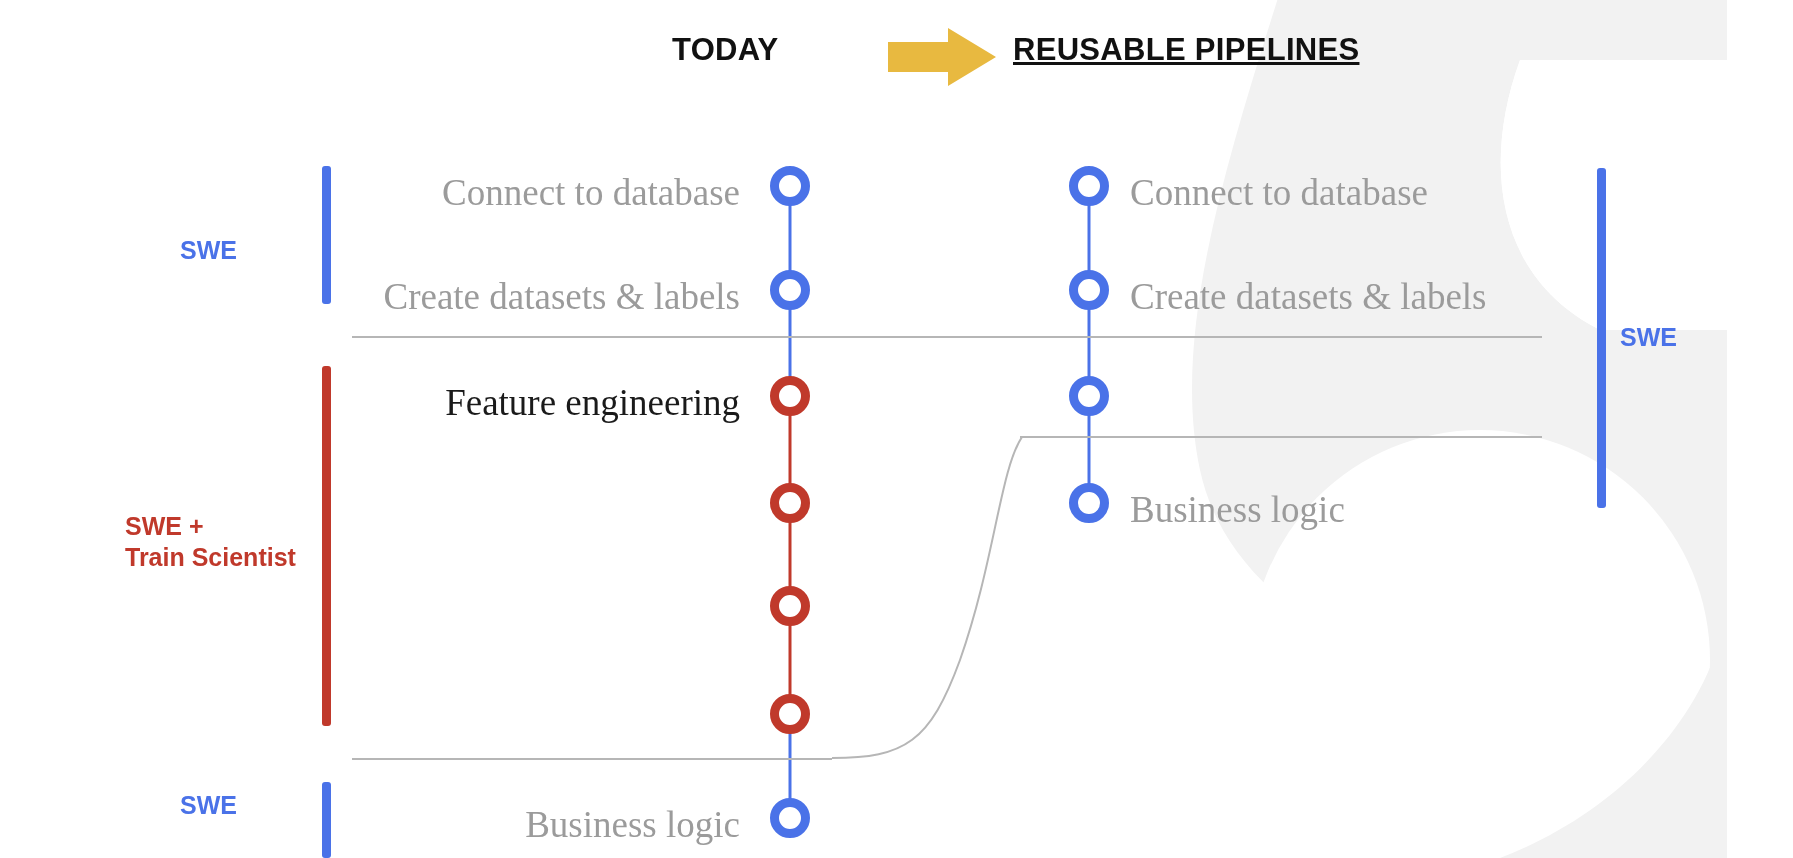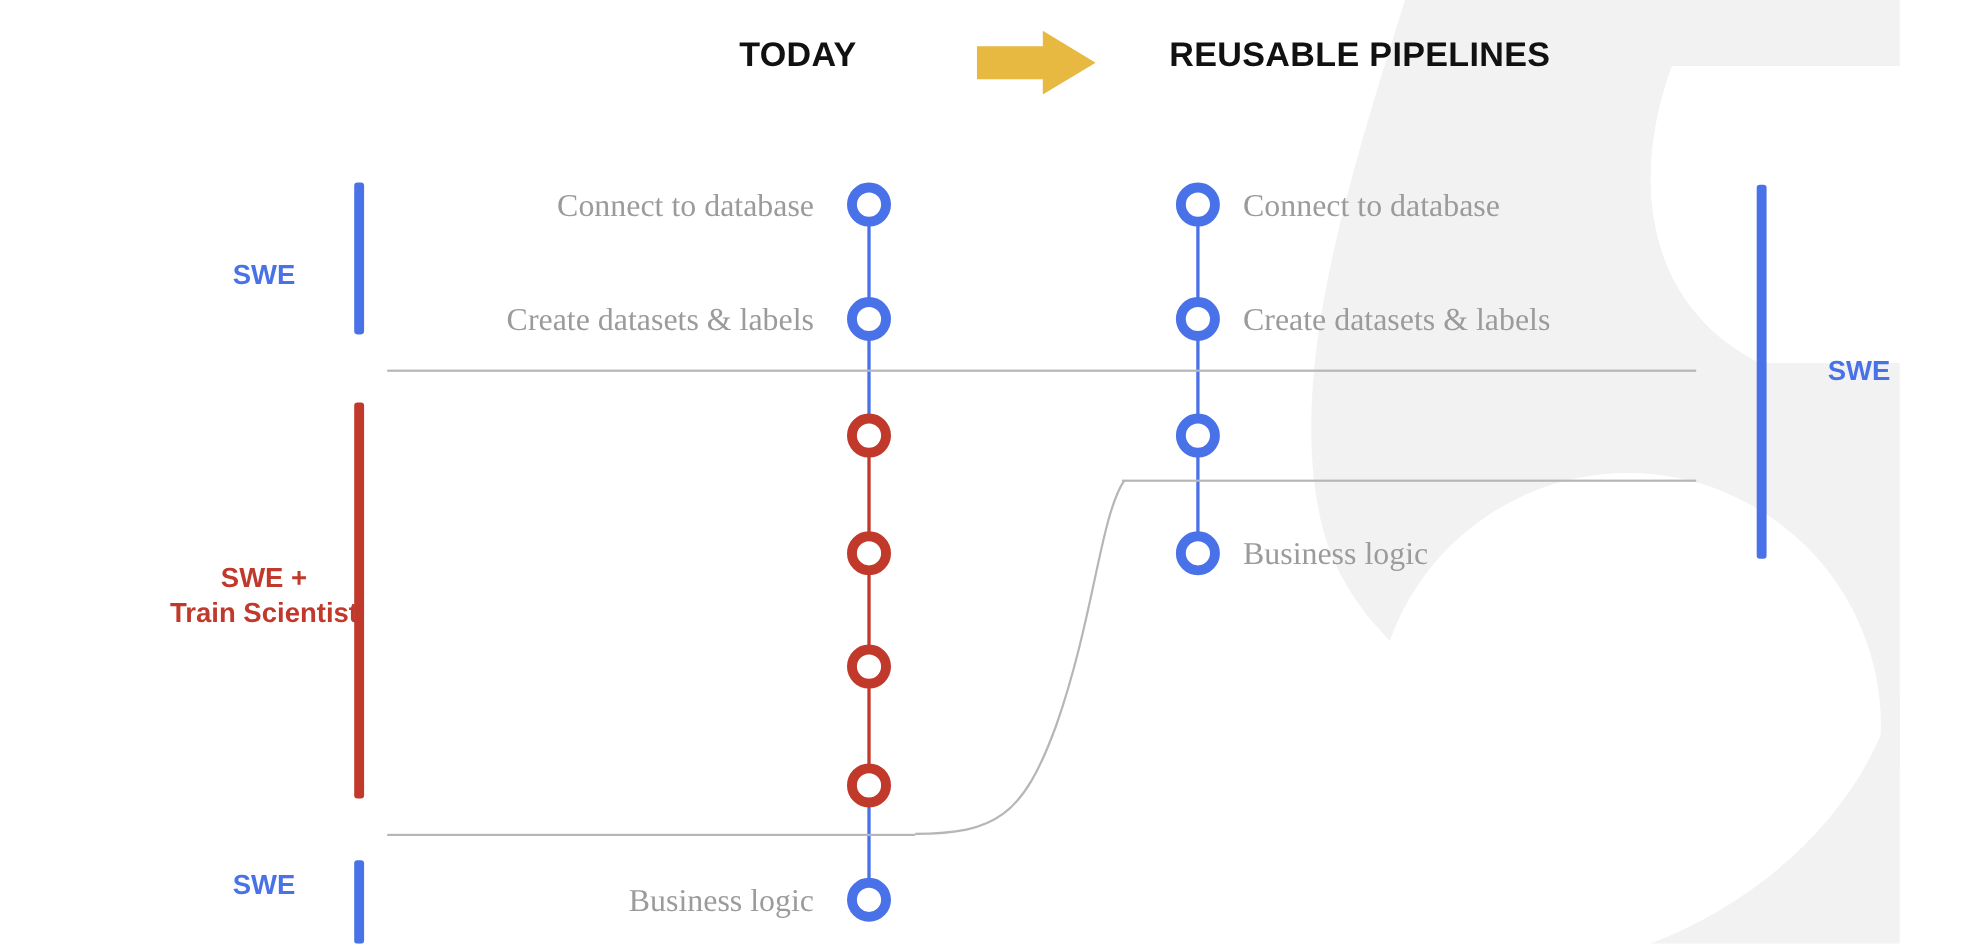--- a/index.html
+++ b/index.html
@@ -19,48 +19,47 @@
   .hdr{position:absolute;z-index:5;}
   .hdr-title{
     font-family:"Liberation Sans", sans-serif;
     font-weight:bold;
     font-size:31px;
     letter-spacing:0.3px;
     color:#111111;
     white-space:nowrap;
   }
   #hdr-today{left:672px;top:32px;}
-  #hdr-reusable{left:1063px;top:32px;}
+  #hdr-reusable{left:1013px;top:32px;text-decoration:underline;}
   #hdr-arrow{left:888px;top:28px;width:110px;height:58px;}
 
   
   .rail{position:absolute;border-radius:3px;z-index:4;}
 
   
   .grp-label{
     position:absolute;z-index:5;
     font-family:"Liberation Sans", sans-serif;
     font-weight:bold;
     font-size:25px;
-    text-align:center;
     line-height:1.22;
     white-space:pre-line;
   }
 
   
   .divider{position:absolute;height:2px;background:#b6b6b6;z-index:3;}
 
   
   .layer{position:absolute;left:0;top:0;width:1793px;height:858px;z-index:2;pointer-events:none;}
 
   
   .node-label{
     position:absolute;z-index:7;
     font-family:"Liberation Serif", serif;
-    font-size:29px;
+    font-size:37px;
     line-height:1.22;
     white-space:pre-line;
   }
   .lbl-left{text-align:right;}
   .lbl-right{text-align:left;}
   .muted{color:#9b9b9b;}
   .strong{color:#1a1a1a;}
 
   .node-dot{
     position:absolute;z-index:8;
@@ -123,20 +122,21 @@
     <line x1="1089" y1="290" x2="1089" y2="396" stroke="#4A72E8" stroke-width="3"></line>
     <line x1="1089" y1="396" x2="1089" y2="503" stroke="#4A72E8" stroke-width="3"></line>
   </svg>
 
   <div class="node-label lbl-left muted" style="left:360px;top:170px;width:380px;">Connect to database</div>
   <div class="node-dot" style="left:770px;top:166px;width:40px;height:40px;border:9px solid #4A72E8;background:#fff;"></div>
 
   <div class="node-label lbl-left muted" style="left:330px;top:274px;width:410px;">Create datasets &amp; labels</div>
   <div class="node-dot" style="left:770px;top:270px;width:40px;height:40px;border:9px solid #4A72E8;background:#fff;"></div>
 
+  <div class="node-label lbl-left strong" style="left:360px;top:380px;width:380px;">Feature engineering</div>
   <div class="node-dot" style="left:770px;top:376px;width:40px;height:40px;border:9px solid #C0392B;background:#fff;"></div>
 
   <div class="node-dot" style="left:770px;top:483px;width:40px;height:40px;border:9px solid #C0392B;background:#fff;"></div>
 
   <div class="node-dot" style="left:770px;top:586px;width:40px;height:40px;border:9px solid #C0392B;background:#fff;"></div>
 
   <div class="node-dot" style="left:770px;top:694px;width:40px;height:40px;border:9px solid #C0392B;background:#fff;"></div>
 
   <div class="node-label lbl-left muted" style="left:400px;top:802px;width:340px;">Business logic</div>
   <div class="node-dot" style="left:770px;top:798px;width:40px;height:40px;border:9px solid #4A72E8;background:#fff;"></div>

